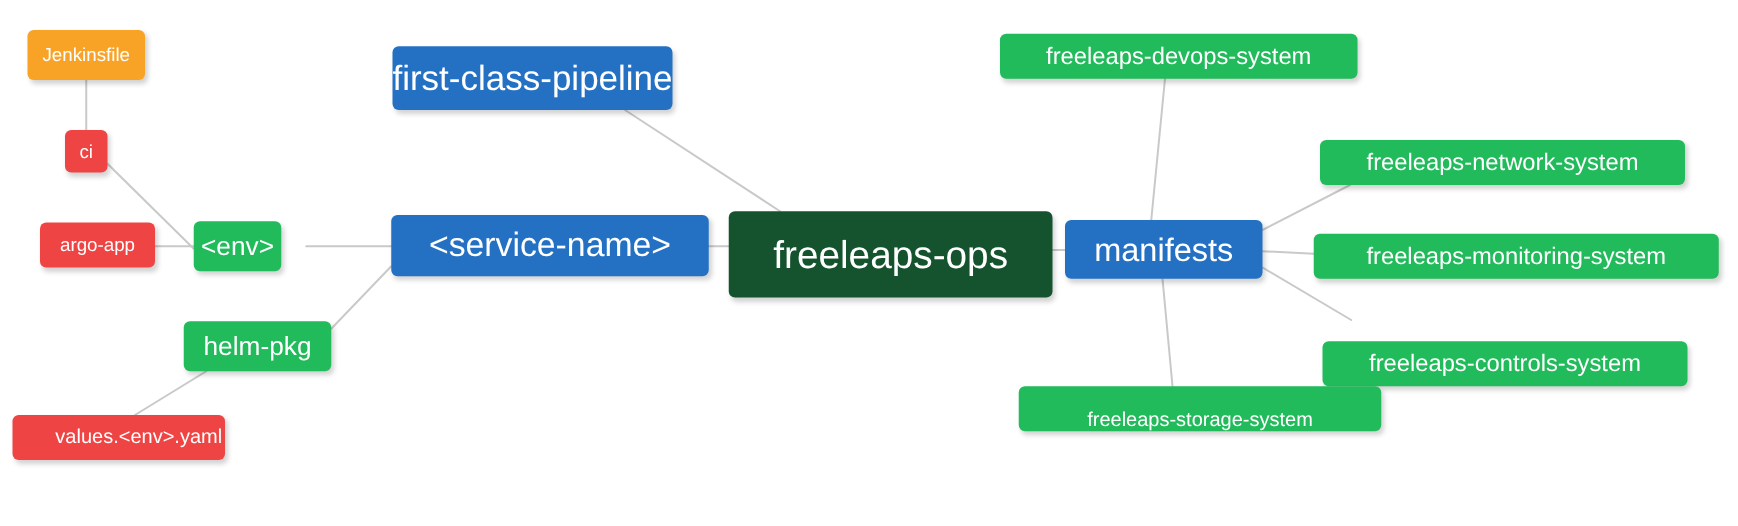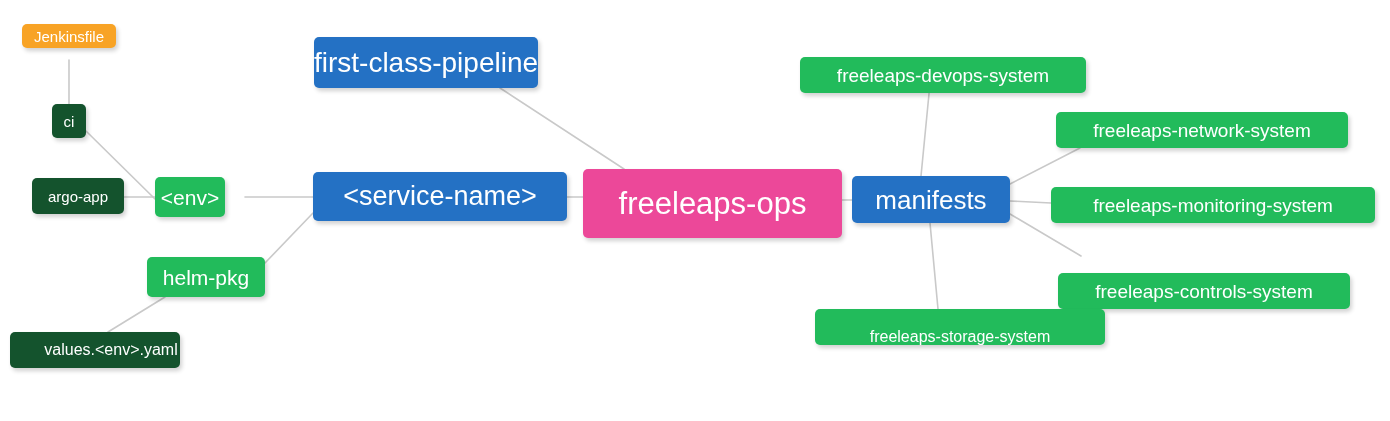--- a/index.html
+++ b/index.html
@@ -35,25 +35,25 @@
     white-space: nowrap;
     line-height: 1;
     cursor: pointer;
     user-select: none;
   }
   .node .label {
     display: block;
     white-space: nowrap;
   }
   
-  .t-root    { background: #ec4899; }
+  .t-root    { background: #14532d; }
   .t-blue    { background: #2471c4; }
   .t-green   { background: #22bb5b; }
   .t-orange  { background: #f8a325; }
-  .t-red     { background: #14532d; }
+  .t-red     { background: #ef4444; }
 </style>
 </head>
 <body>
 
 <div id="canvas">
   <svg id="edges" viewBox="0 0 1390 421">
       <line x1="69" y1="60" x2="69" y2="104" stroke="#c9c9c9" stroke-width="1.6" stroke-linecap="round"></line>
       <line x1="86" y1="131" x2="155" y2="199" stroke="#c9c9c9" stroke-width="1.6" stroke-linecap="round"></line>
       <line x1="124" y1="197" x2="155" y2="197" stroke="#c9c9c9" stroke-width="1.6" stroke-linecap="round"></line>
       <line x1="245" y1="197" x2="313" y2="197" stroke="#c9c9c9" stroke-width="1.6" stroke-linecap="round"></line>
@@ -62,21 +62,21 @@
       <line x1="500" y1="88" x2="624" y2="169" stroke="#c9c9c9" stroke-width="1.6" stroke-linecap="round"></line>
       <line x1="567" y1="197" x2="583" y2="197" stroke="#c9c9c9" stroke-width="1.6" stroke-linecap="round"></line>
       <line x1="842" y1="200" x2="852" y2="200" stroke="#c9c9c9" stroke-width="1.6" stroke-linecap="round"></line>
       <line x1="932" y1="63" x2="921" y2="176" stroke="#c9c9c9" stroke-width="1.6" stroke-linecap="round"></line>
       <line x1="1080" y1="148" x2="1010" y2="184" stroke="#c9c9c9" stroke-width="1.6" stroke-linecap="round"></line>
       <line x1="1051" y1="203" x2="1010" y2="201" stroke="#c9c9c9" stroke-width="1.6" stroke-linecap="round"></line>
       <line x1="1081" y1="256" x2="1010" y2="214" stroke="#c9c9c9" stroke-width="1.6" stroke-linecap="round"></line>
       <line x1="938" y1="309" x2="930" y2="223" stroke="#c9c9c9" stroke-width="1.6" stroke-linecap="round"></line>
     </svg>
   <div id="nodes">
-      <div class="node t-orange" style="left: 22px; top: 24px; width: 94px; height: 24px; font-size: 15px;">
+      <div class="node t-orange" style="left: 22px; top: 24px; width: 94px; height: 40px; font-size: 15px;">
         <span class="label">Jenkinsfile</span>
       </div>
       <div class="node t-red" style="left: 52px; top: 104px; width: 34px; height: 34px; font-size: 15px;">
         <span class="label">ci</span>
       </div>
       <div class="node t-red" style="left: 32px; top: 178px; width: 92px; height: 36px; font-size: 15px;">
         <span class="label">argo-app</span>
       </div>
       <div class="node t-green" style="left: 155px; top: 177px; width: 70px; height: 40px; font-size: 21px;">
         <span class="label">&lt;env&gt;</span>
@@ -92,21 +92,21 @@
       </div>
       <div class="node t-blue" style="left: 313px; top: 172px; width: 254px; height: 49px; font-size: 27px;">
         <span class="label">&lt;service-name&gt;</span>
       </div>
       <div class="node t-root" style="left: 583px; top: 169px; width: 259px; height: 69px; font-size: 31px;">
         <span class="label">freeleaps-ops</span>
       </div>
       <div class="node t-blue" style="left: 852px; top: 176px; width: 158px; height: 47px; font-size: 26px;">
         <span class="label">manifests</span>
       </div>
-      <div class="node t-green" style="left: 800px; top: 27px; width: 286px; height: 36px; font-size: 19px; margin-top: 30px;">
+      <div class="node t-green" style="left: 800px; top: 27px; width: 286px; height: 36px; font-size: 19px;">
         <span class="label">freeleaps-devops-system</span>
       </div>
       <div class="node t-green" style="left: 1056px; top: 112px; width: 292px; height: 36px; font-size: 19px;">
         <span class="label">freeleaps-network-system</span>
       </div>
       <div class="node t-green" style="left: 1051px; top: 187px; width: 324px; height: 36px; font-size: 19px;">
         <span class="label">freeleaps-monitoring-system</span>
       </div>
       <div class="node t-green" style="left: 1058px; top: 273px; width: 292px; height: 36px; font-size: 19px;">
         <span class="label">freeleaps-controls-system</span>

